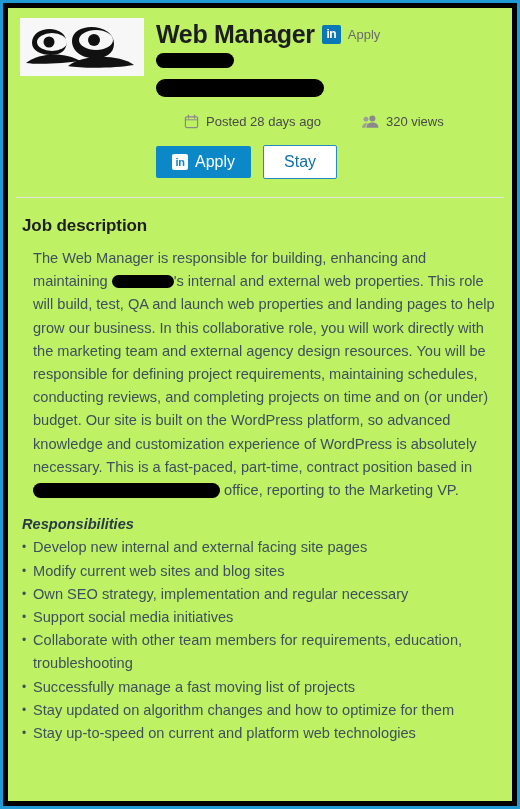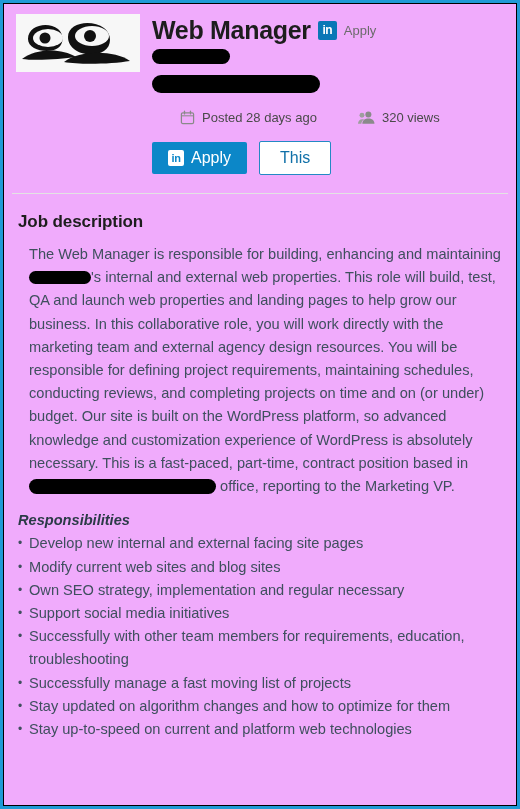--- a/index.html
+++ b/index.html
@@ -25,22 +25,22 @@
     overflow: hidden;
   }
 
   
   #job-card {
     position: absolute;
     left: 0px;
     top: 0px;
     right: 0px;
     bottom: 0px;
-    border: 1px solid #000000;
-    background: #f0abfc;
+    border: 5px solid #000000;
+    background: #bef264;
     overflow: hidden;
   }
 
   
   .header {
     padding: 10px 12px 0 12px;
     display: flex;
     align-items: flex-start;
   }
   .logo-box {
@@ -293,42 +293,42 @@
             </svg>
             <span>320 views</span>
           </div>
         </div>
 
         <div class="button-row">
           <button class="btn-apply">
             <span class="li-badge-w">in</span>
             <span>Apply</span>
           </button>
-          <button class="btn-save">This</button>
+          <button class="btn-save">Stay</button>
         </div>
 
       </div>
     </div>
 
     <div class="divider"></div>
 
     <div class="body-section">
 
       <h2 class="section-title">Job description</h2>
 
       <p class="desc-paragraph"><span>The Web Manager is responsible for building, enhancing and maintaining </span><span class="redaction inline-company"></span><span>'s internal and external web properties. This role will build, test, QA and launch web properties and landing pages to help grow our business. In this collaborative role, you will work directly with the marketing team and external agency design resources. You will be responsible for defining project requirements, maintaining schedules, conducting reviews, and completing projects on time and on (or under) budget. Our site is built on the WordPress platform, so advanced knowledge and customization experience of WordPress is absolutely necessary. This is a fast-paced, part-time, contract position based in </span><span class="redaction inline-location"></span><span> office, reporting to the Marketing VP.</span></p>
 
       <p class="sub-heading">Responsibilities</p>
 
       <ul class="bullet-list">
         <li>Develop new internal and external facing site pages</li>
         <li>Modify current web sites and blog sites</li>
         <li>Own SEO strategy, implementation and regular necessary</li>
         <li>Support social media initiatives</li>
-        <li>Successfully with other team members for requirements, education, troubleshooting</li>
+        <li>Collaborate with other team members for requirements, education, troubleshooting</li>
         <li>Successfully manage a fast moving list of projects</li>
         <li>Stay updated on algorithm changes and how to optimize for them</li>
         <li>Stay up-to-speed on current and platform web technologies</li>
       </ul>
 
     </div>
 
   </div>
 </div>
 

